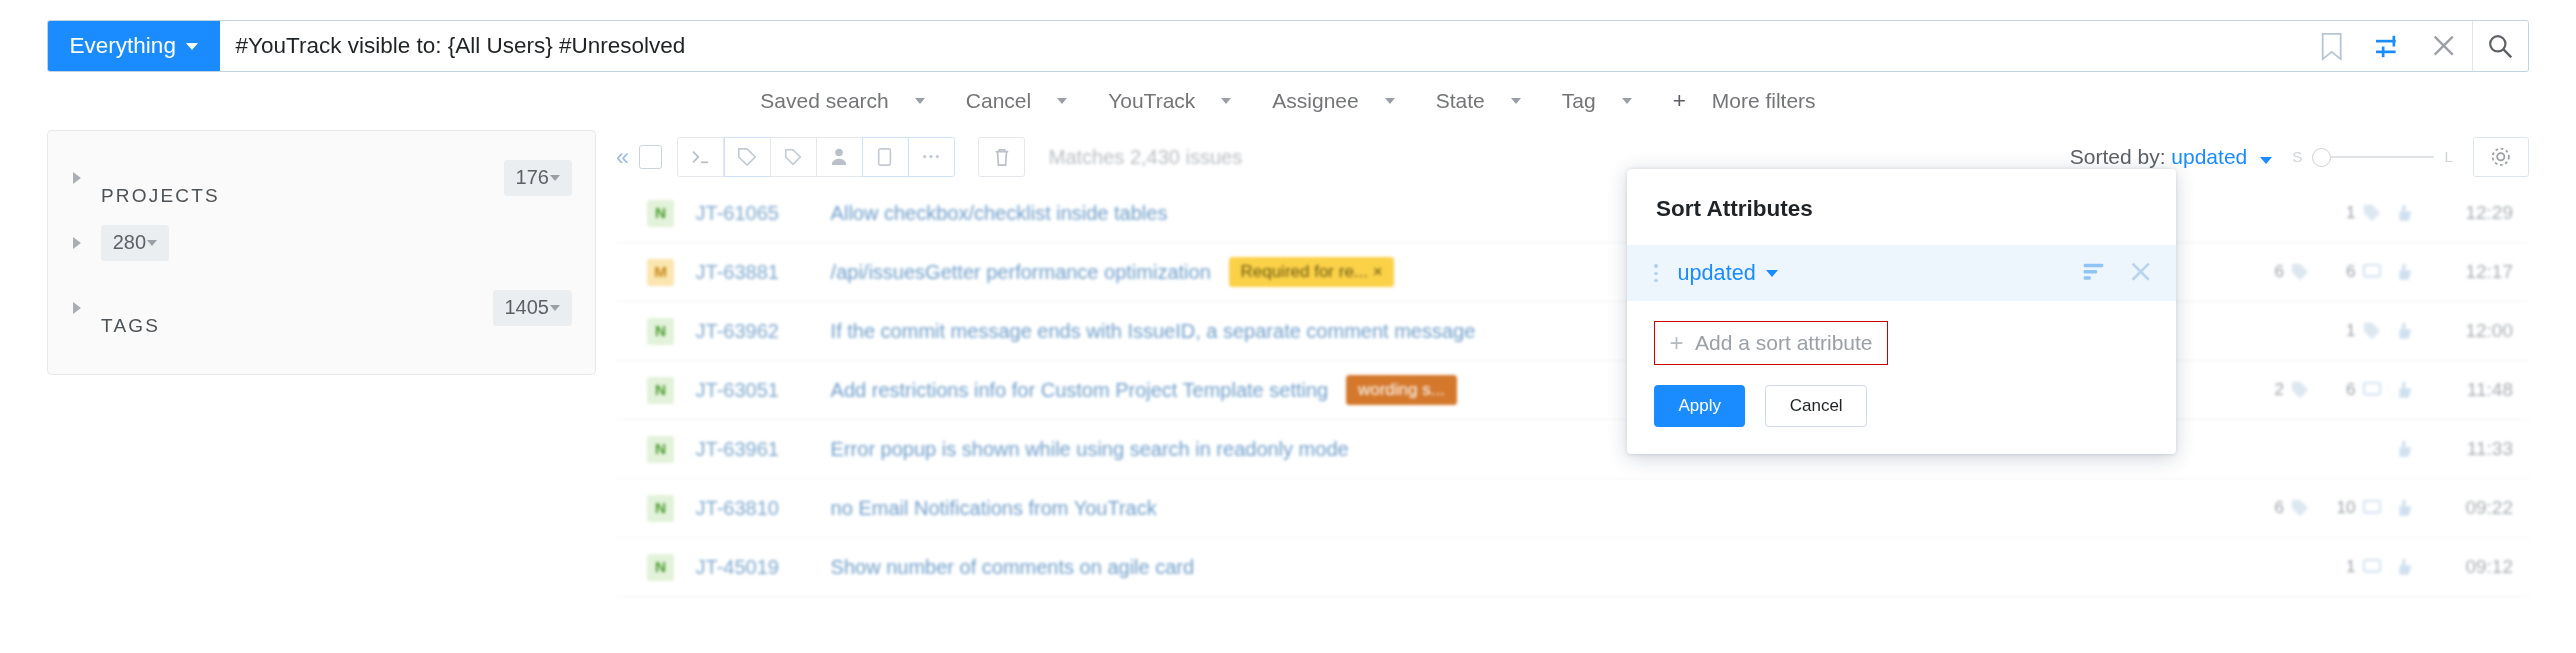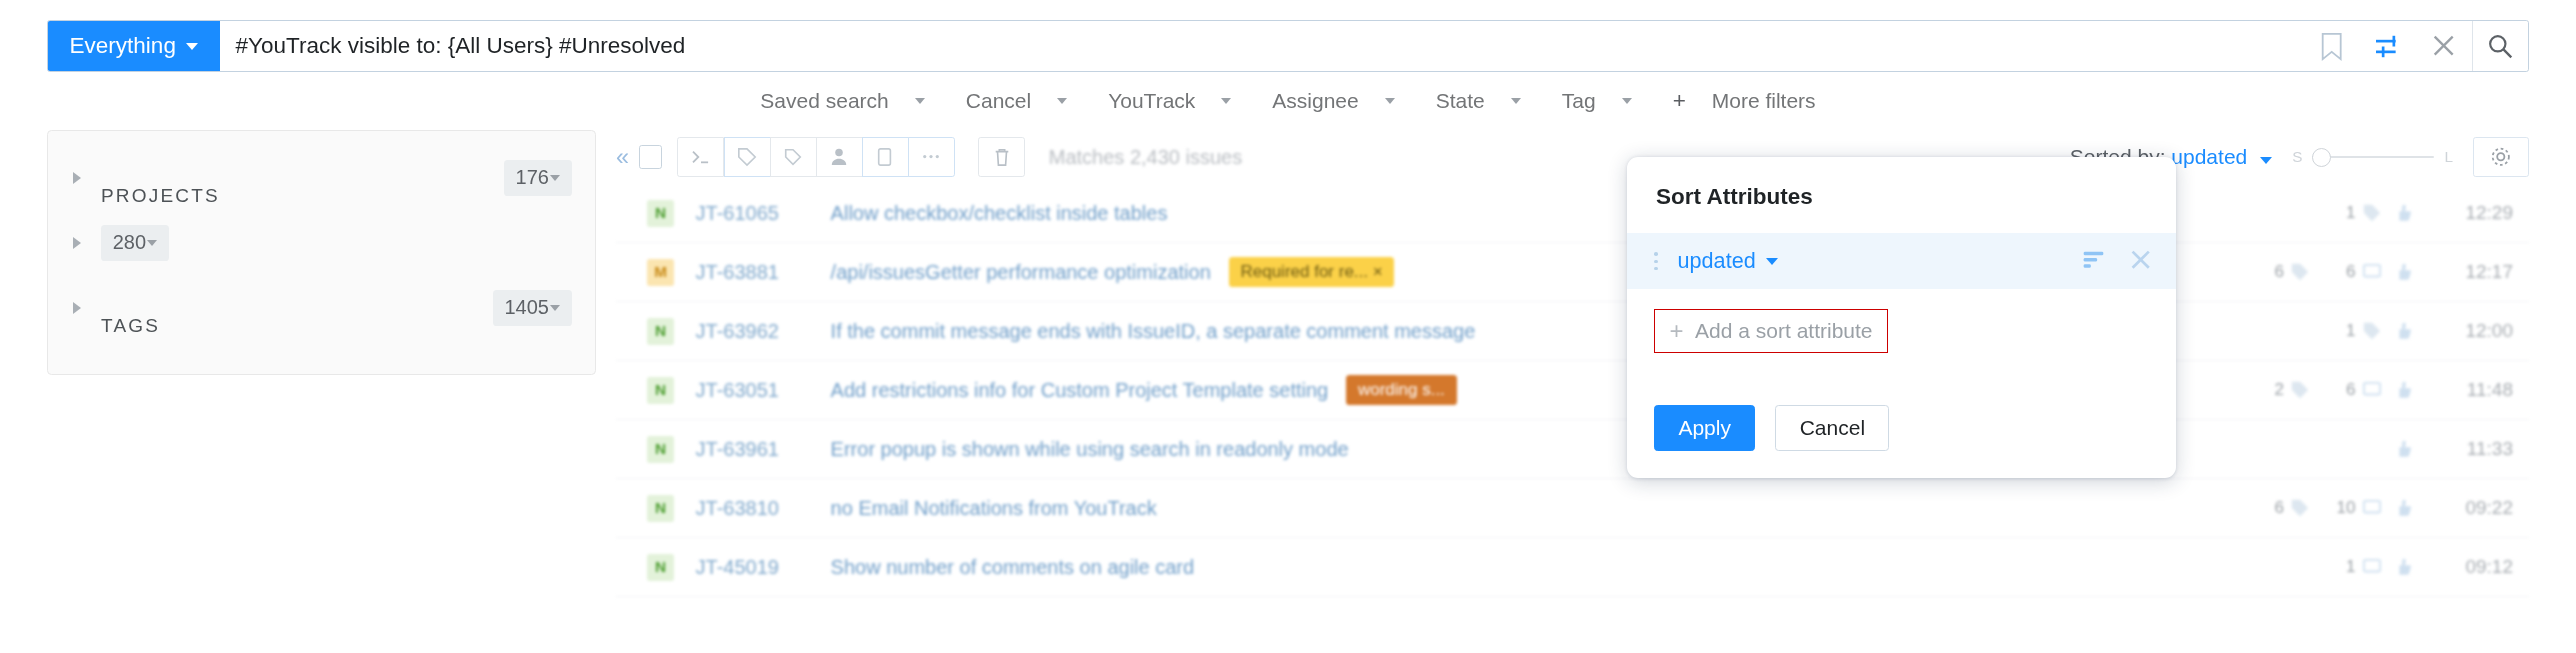--- a/index.html
+++ b/index.html
@@ -179,24 +179,24 @@
     margin-left: auto; display: flex; align-items: center;
     gap: 12.6px; padding-right: 16px; flex: 0 0 auto;
   }
   .meta-grp { display: flex; align-items: center; gap: 6.3px; min-width: 59px; justify-content: flex-end; }
   .meta-num { font-size: 17px; color: #9aa0a6; }
   .meta-time { width: 86px; text-align: right; font-size: 19px; color: #a8adb2; }
 
   
   .sort-popup {
     position: absolute;
-    left: 1031px; top: 27px;
+    left: 1031px; top: 39px;
     width: 549px;
     background: #fff;
-    border-radius: 11px;
+    border-radius: 4px;
     box-shadow: 0 3.6px 20px rgba(20,40,70,.20), 0 0.9px 3.6px rgba(20,40,70,.12);
     z-index: 20;
   }
   .sp-title {
     font-size: 22.5px; font-weight: bold; color: #1f2326;
     padding: 27px 29px 23.4px 29px;
   }
   .sp-attr-row {
     display: flex; align-items: center;
     background: #eef6fd; height: 56px; padding: 0 23.4px 0 27px;
@@ -214,23 +214,22 @@
   .sp-attr-actions { margin-left: auto; display: flex; align-items: center; gap: 23.4px; }
   .sp-add-wrap { padding: 20px 27px 0 27px; }
   .sp-add {
     display: inline-flex; align-items: center; gap: 11.7px;
     border: 1.8px solid #cc0000; padding: 9px 14.4px;
     font-size: 21px; color: #9aa0a6; cursor: pointer;
   }
   .sp-add .plus { font-size: 24px; color: #b5babf; line-height: 1; }
   .sp-buttons { display: flex; gap: 20px; padding: 20px 27px 27px 27px; }
   .btn {
-    font-size: 21px; padding: 10px 23.4px; border-radius: 3.6px; cursor: pointer;
+    font-size: 17px; padding: 10px 23.4px; border-radius: 3.6px; cursor: pointer;
     font-family: "Liberation Sans", sans-serif;
-    margin-top: 32px;
   }
   .btn-primary { background: #1a8cff; color: #fff; border: 0.9px solid #1a8cff; }
   .btn-default { background: #fff; color: #1f2326; border: 0.9px solid #cfdae4; }
 </style>
 </head>
 <body>
 
 <div class="searchbar-row">
   <div class="search-wrap">
     <div class="everything-btn">

